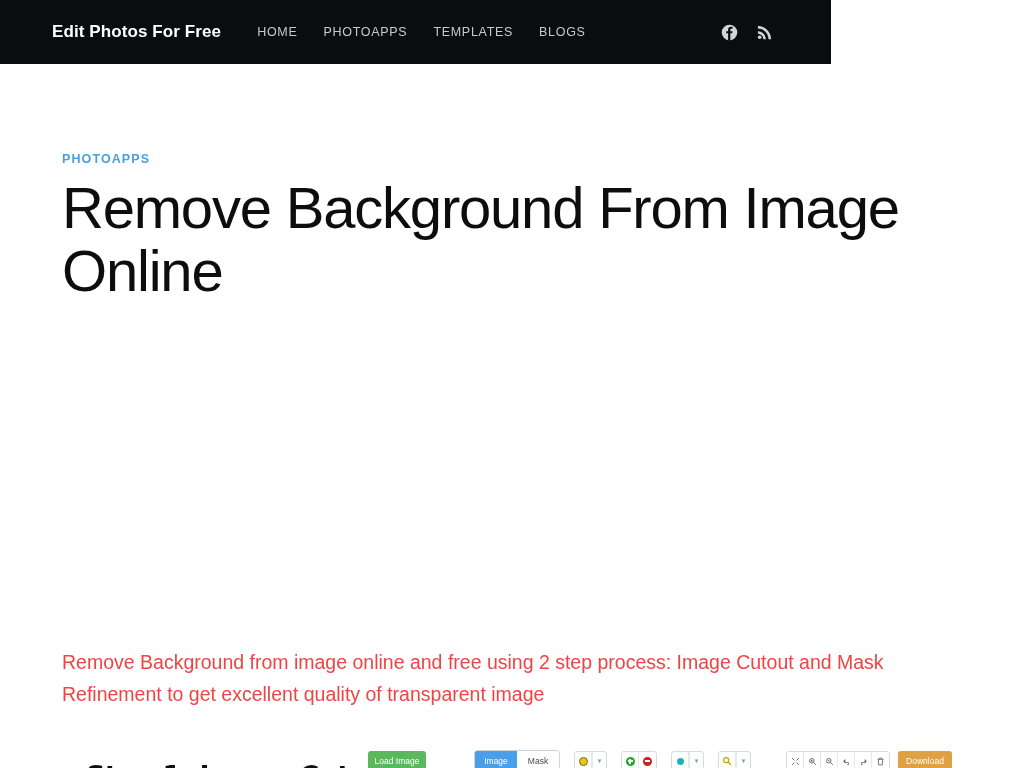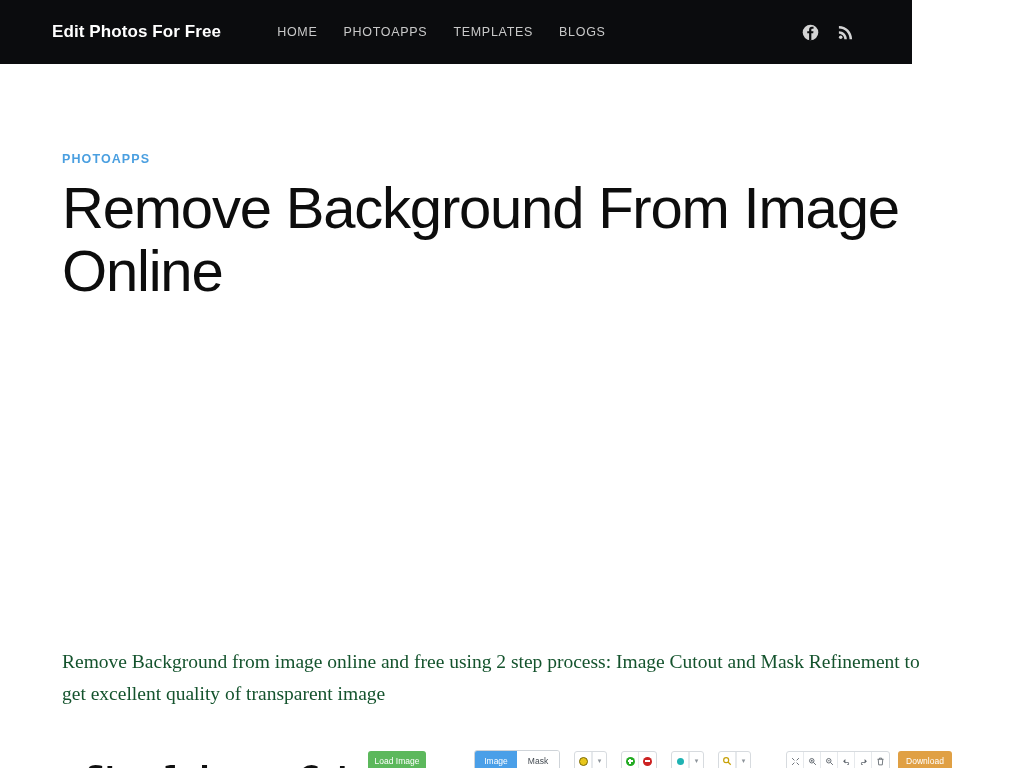--- a/index.html
+++ b/index.html
@@ -11,27 +11,26 @@
   }
 
   body {
     font-family: "Liberation Sans", sans-serif;
     background: #ffffff;
     color: #111111;
   }
 
   
   .site-header {
-    width: 912px;
+    width: 831px;
     height: 64px;
     background: #0b0c0e;
     display: flex;
     align-items: center;
     padding: 0 0 0 52px;
-    gap: 20px;
   }
 
   .brand {
     font-size: 17px;
     font-weight: bold;
     color: #ffffff;
     letter-spacing: 0.1px;
     white-space: nowrap;
     margin-right: 36px;
   }
@@ -94,24 +93,24 @@
   .ad-slot {
     width: 900px;
     height: 280px;
     margin-top: 36px;
     background: #ffffff;
   }
 
   
   .post-intro {
     margin-top: 28px;
-    font-family: Liberation Serif, serif;
+    font-family: Liberation Sans, sans-serif;
     font-size: 19.5px;
     line-height: 32px;
-    color: #14532d;
+    color: #ef4444;
     max-width: 880px;
   }
 
   
   .figure {
     margin-top: 34px;
     width: 900px;
     height: 80px;
     position: relative;
     overflow: hidden;

